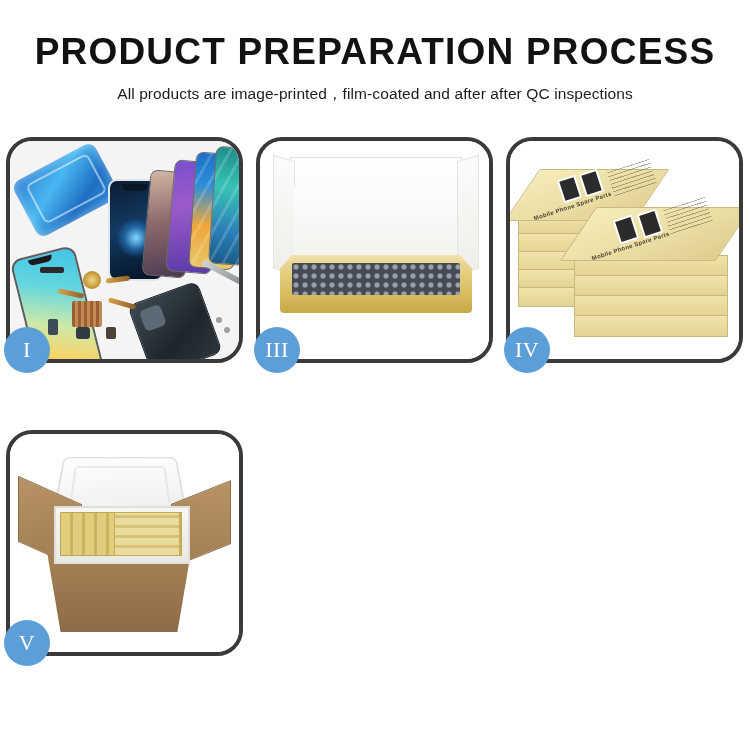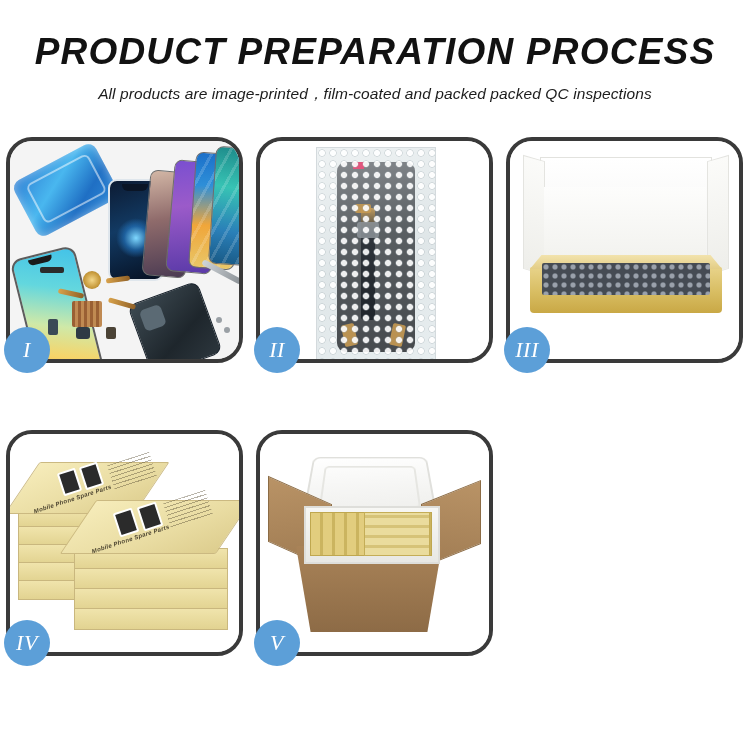--- a/index.html
+++ b/index.html
@@ -1,21 +1,21 @@
 <!DOCTYPE html>
 <html><head>
 <meta charset="utf-8">
 <style>
   html,body{margin:0;padding:0;}
   body{
     width:750px;height:750px;background:#ffffff;
     font-family:"Liberation Sans","DejaVu Sans",sans-serif;
     overflow:hidden;
   }
-  .page{position:relative;width:750px;height:638px;font-style:italic;}
+  .page{position:relative;width:750px;height:638px;}
 
   
   .header{padding-top:32px;text-align:center;}
   .title{
     font-size:37px;font-weight:bold;letter-spacing:1.2px;
     color:#121212;line-height:1.1;white-space:nowrap;
   }
   .subtitle{
     margin-top:11px;font-size:15.5px;color:#1c1c1c;
     letter-spacing:.1px;white-space:nowrap;
@@ -281,21 +281,21 @@
   }
   .ctab{position:absolute;width:16px;height:20px;background:rgba(120,92,60,.5);}
 </style>
 </head>
 <body>
 
 <div class="page">
 
   <div class="header">
     <div class="title">PRODUCT PREPARATION PROCESS</div>
-    <div class="subtitle">All products are image-printed，film-coated and packed packed QC inspections</div>
+    <div class="subtitle">All products are image-printed，film-coated and after after QC inspections</div>
   </div>
 
   <div class="grid">
 
     <div class="panel">
       <div class="panel-inner p1">
         <div class="film"></div>
         <div class="glass"></div>
         <div class="ph ph1"></div>
         <div class="ph ph2"></div>
@@ -312,35 +312,20 @@
         <div class="part" style="left:38px;top:178px;width:10px;height:16px;background:#3b4a56;"></div>
         <div class="part" style="left:66px;top:186px;width:14px;height:12px;background:#2f3b45;border-radius:3px;"></div>
         <div class="part" style="left:96px;top:186px;width:10px;height:12px;background:#4b4336;"></div>
         <div class="tool"></div>
         <div class="screw" style="left:206px;top:176px;"></div>
         <div class="screw" style="left:214px;top:186px;"></div>
       </div>
       <div class="badge">I</div>
     </div>
 
-    <div class="panel">
-      <div class="panel-inner p2">
-        <div class="bubblebag">
-          <div class="lcd"></div>
-          <div class="lcdflex"></div>
-          <div class="lcdconn"></div>
-          <div class="lcdtab" style="left:38px;top:56px;width:16px;height:9px;"></div>
-          <div class="lcdtab" style="left:26px;top:176px;width:13px;height:22px;transform:rotate(-12deg);"></div>
-          <div class="lcdtab" style="left:74px;top:176px;width:13px;height:22px;transform:rotate(12deg);"></div>
-          <div class="pinkmark"></div>
-          <div class="bubbles"></div>
-        </div>
-      </div>
-      <div class="badge">II</div>
-    </div>
 
     <div class="panel">
       <div class="panel-inner p3">
         <div class="boxlid"></div>
         <div class="foampad"></div>
         <div class="traybase"></div>
         <div class="trayfill"></div>
       </div>
       <div class="badge">III</div>
     </div>

